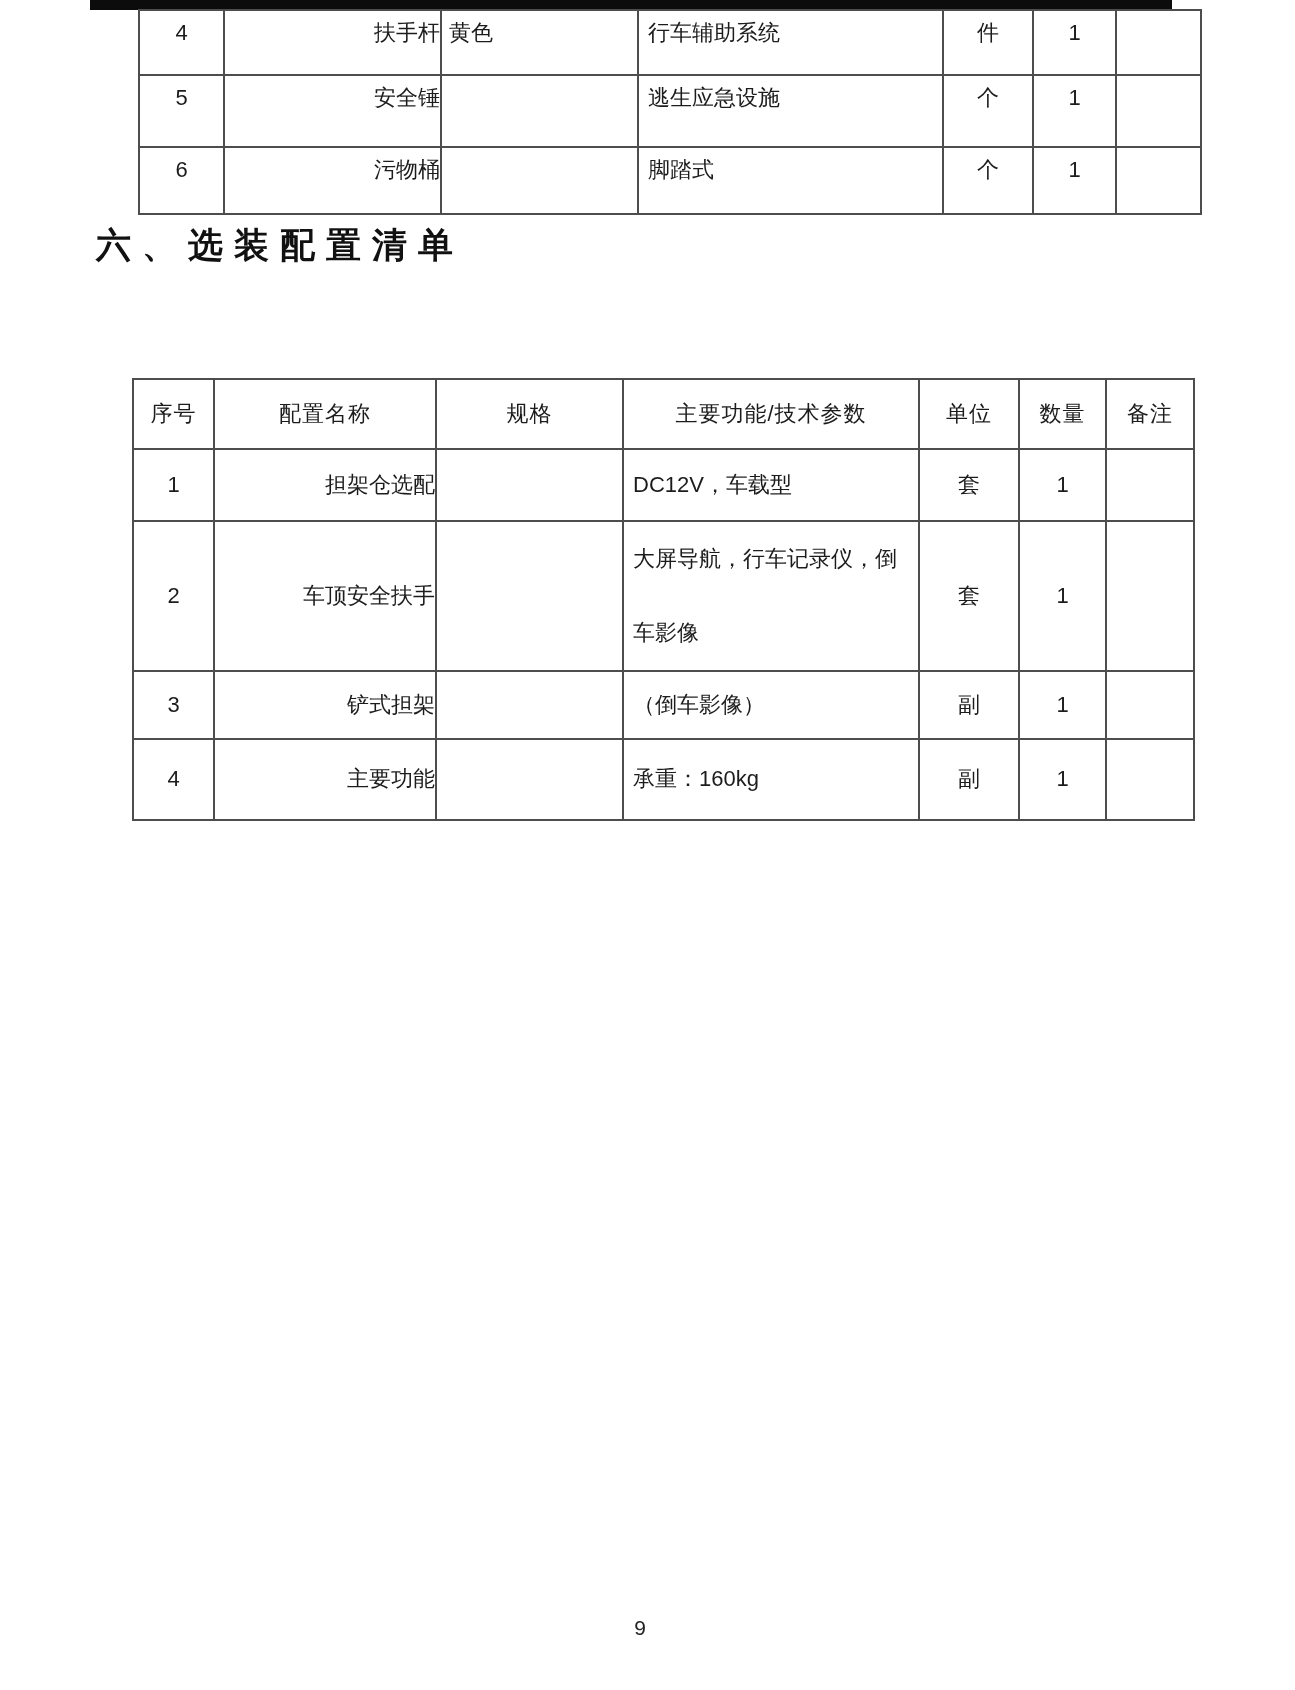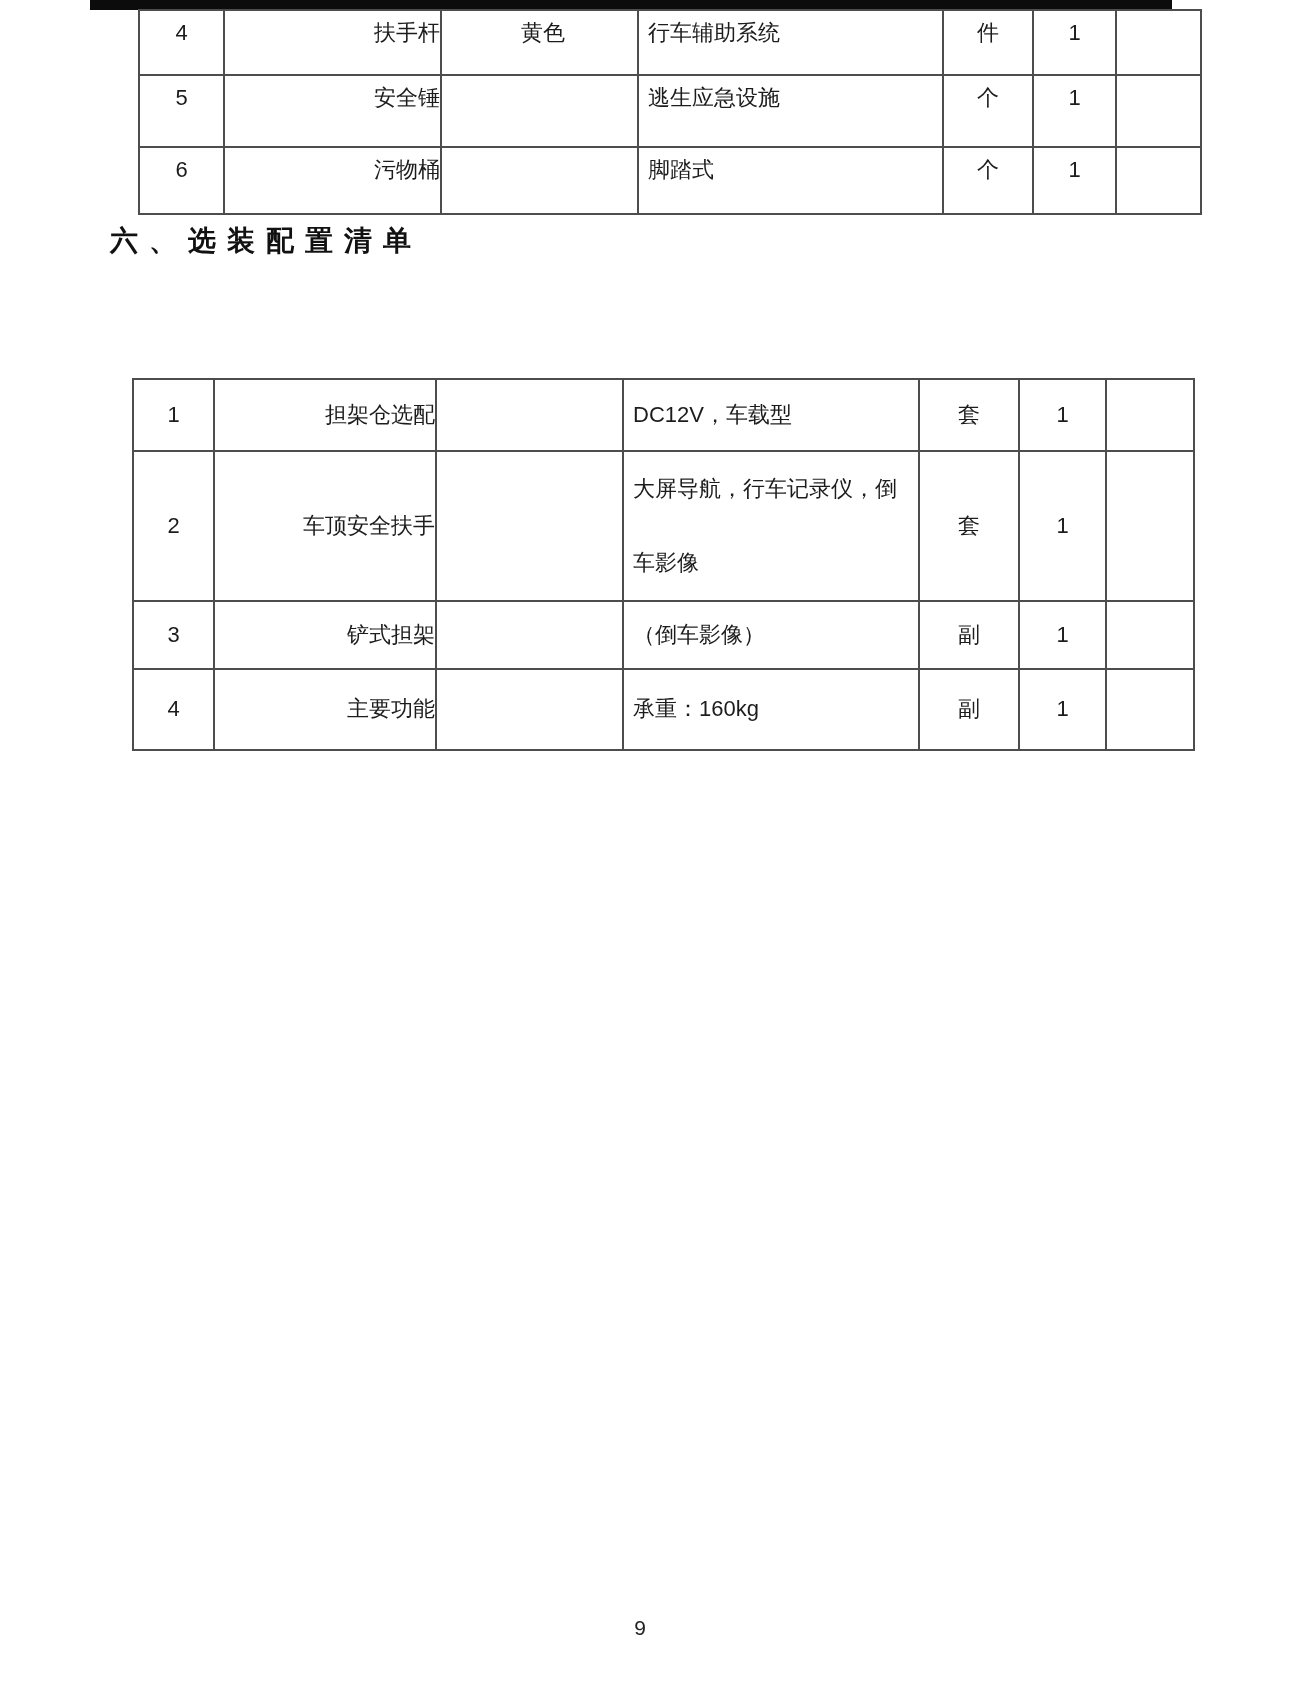--- a/index.html
+++ b/index.html
@@ -20,31 +20,31 @@
   .t1 { left:138px; top:9px; width:1062px; }
   .t1 td { border:2px solid #4d4d4d; vertical-align:top; padding:9px 0 0 0; line-height:1.2; }
 
   
   .t2 { left:132px; top:378px; width:1061px; }
   .t2 td { border:2px solid #4d4d4d; vertical-align:middle; padding:0; line-height:1.3; }
   .t2 .hdr td { text-align:center; letter-spacing:1px; }
 
   .c-no   { text-align:center; }
   .c-name { text-align:right; padding-left:7px !important; }
-  .c-spec { text-align:center; padding-left:7px !important; }
+  .c-spec { text-align:left; padding-left:7px !important; }
   .c-fn   { text-align:left; padding-left:9px !important; }
   .c-unit { text-align:center; }
   .c-qty  { text-align:center; }
   .c-rem  { text-align:center; }
 
   .tall-lines { line-height:74px !important; }
 
   .heading {
-    position:absolute; left:110px; top:224px;
-    font-size:28px; font-weight:bold; color:#111111;
+    position:absolute; left:96px; top:224px;
+    font-size:35px; font-weight:bold; color:#111111;
     letter-spacing:11px; white-space:nowrap; line-height:1.2;
   }
 
   .pagenum {
     position:absolute; top:1616px; left:0; width:1280px;
     text-align:center; font-size:21px; color:#222222;
   }
 </style>
 </head>
 <body>
@@ -100,20 +100,29 @@
     <colgroup>
       <col style="width:81px">
         <col style="width:222px">
         <col style="width:187px">
       <col style="width:296px">
         <col style="width:100px">
         <col style="width:87px">
         <col style="width:88px">
     </colgroup>
     <tbody>
+        <tr class="hdr" style="height:70px">
+      <td>序号</td>
+      <td>配置名称</td>
+      <td>规格</td>
+      <td>主要功能/技术参数</td>
+      <td>单位</td>
+      <td>数量</td>
+      <td>备注</td>
+    </tr>
     <tr style="height:72px">
       <td class="c-no">1</td>
       <td class="c-name">担架仓选配</td>
       <td class="c-spec"></td>
       <td class="c-fn">DC12V，车载型</td>
       <td class="c-unit">套</td>
       <td class="c-qty">1</td>
       <td class="c-rem"></td>
     </tr>
     <tr style="height:141px">

